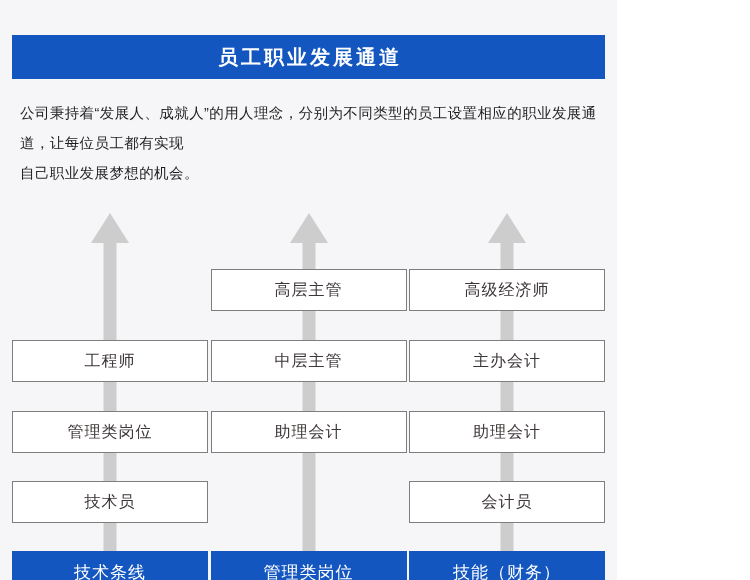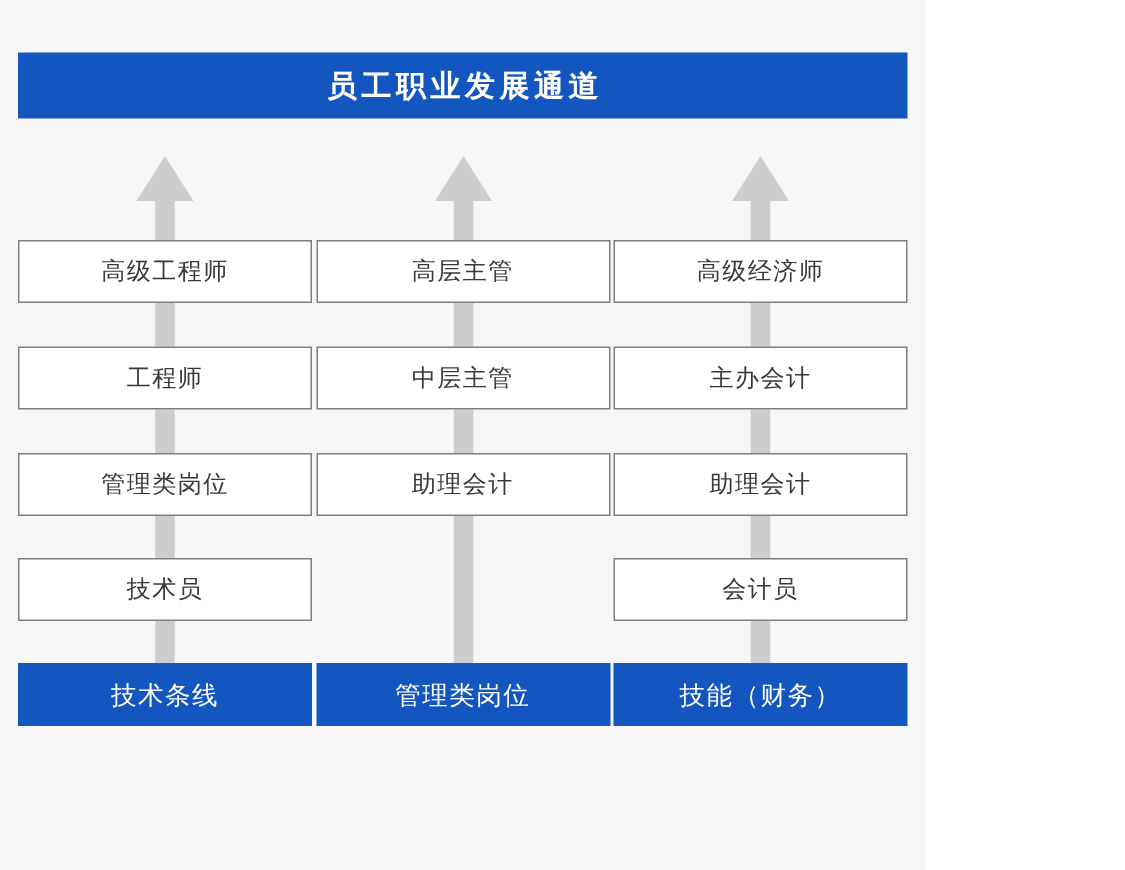--- a/index.html
+++ b/index.html
@@ -32,27 +32,30 @@
 </style>
 </head>
 <body>
 
 <div class="canvas" style="--blue: #1456c0; --arrow: #cdcdcd; --bg: #f6f6f8;">
 
   <div class="banner">
     <span>员工职业发展通道</span>
   </div>
 
+  <div class="intro">
+    <div>公司秉持着“发展人、成就人”的用人理念，分别为不同类型的员工设置相应的职业发展通道，让每位员工都有实现</div>
+    <div>自己职业发展梦想的机会。</div>
+  </div>
 
   <div class="columns">
 
     <div class="column">
       <div class="arrow-stem"></div>
       <div class="arrow-head"></div>
-      <div class="level lv0">高级工程师</div>
       <div class="level lv1">工程师</div>
       <div class="level lv2">管理类岗位</div>
       <div class="level lv3">技术员</div>
       <div class="track">技术条线</div>
     </div>
 
     <div class="column">
       <div class="arrow-stem"></div>
       <div class="arrow-head"></div>
       <div class="level lv0">高层主管</div>

